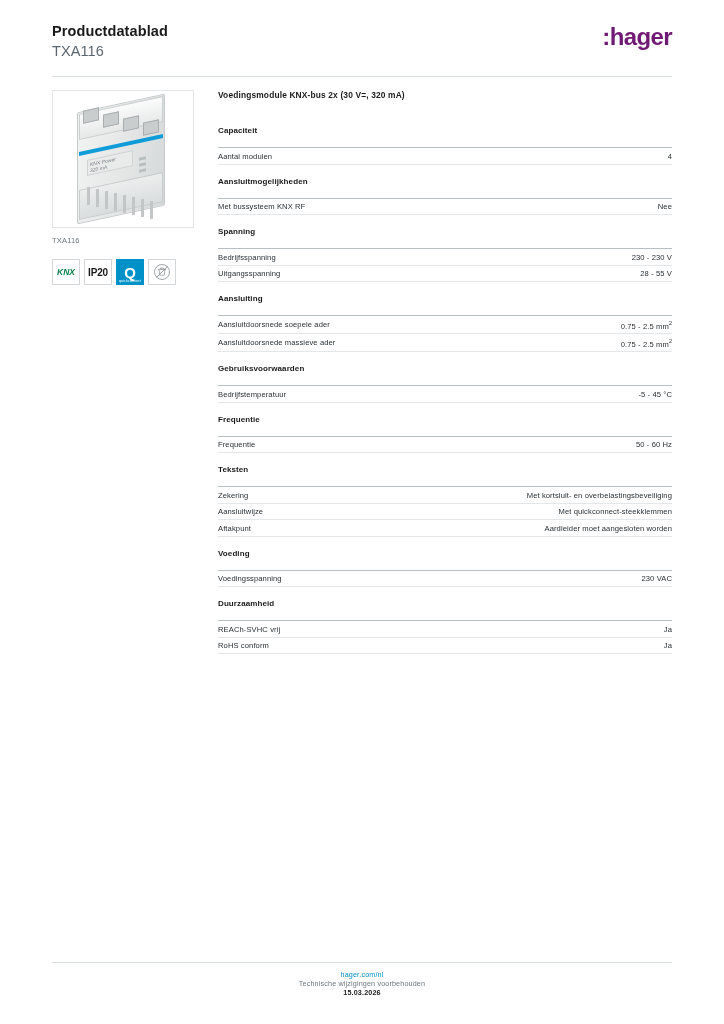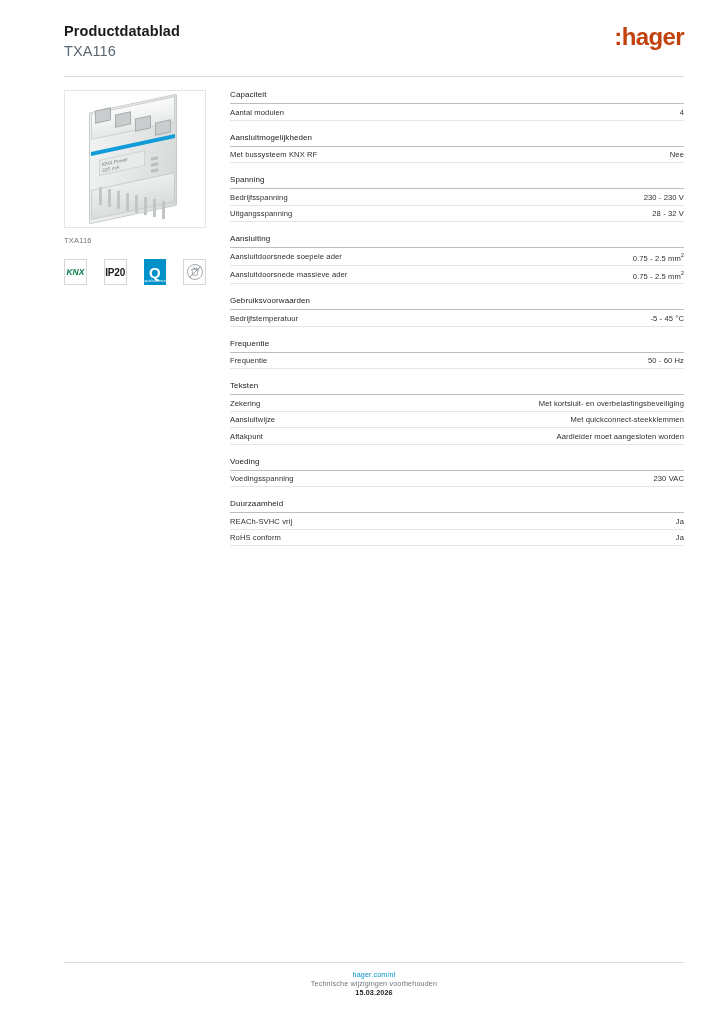--- a/index.html
+++ b/index.html
@@ -11,21 +11,21 @@
   body {
     width: 724px;
     height: 1024px;
     font-family: "Liberation Sans", sans-serif;
     color: #1a1a1a;
     position: relative;
     overflow: hidden;
   }
   .page {
     position: absolute;
-    left: 12px; top: 0;
+    left: 0; top: 0;
     width: 576px;
     height: 1024px;
   }
 
   
   .header {
     position: absolute;
     left: 52px;
     top: 22px;
     width: 620px;
@@ -45,21 +45,21 @@
   .doc-subtitle {
     font-size: 14.5px;
     font-weight: normal;
     color: #5b6670;
     line-height: 1.35;
     letter-spacing: 0.1px;
   }
   .logo {
     font-size: 24px;
     font-weight: bold;
-    color: #c2410c;
+    color: #701a75;
     letter-spacing: -0.6px;
     line-height: 1;
     margin-top: 3px;
   }
 
   .header-rule {
     position: absolute;
     left: 52px;
     top: 76px;
     width: 620px;
@@ -158,21 +158,21 @@
     position: absolute;
     width: 3px; height: 18px;
     background: #c2c6c7;
     transform: skewY(-12deg);
   }
 
   
   .badges {
     margin-top: 14px;
     display: flex;
-    gap: 17px;
+    gap: 4px;
     align-items: flex-start;
   }
   .badge {
     width: 28px;
     height: 26px;
     border: 1px solid #d4d8da;
     display: flex;
     align-items: center;
     justify-content: center;
     background: #fff;
@@ -229,23 +229,23 @@
   .tech-heading {
     font-size: 8.2px;
     font-weight: bold;
     color: #1a1a1a;
     letter-spacing: 0.15px;
     margin-bottom: 16px;
   }
   .group { margin-bottom: 12px; }
   .group-title {
     font-size: 8px;
-    font-weight: normal;
-    color: #1a1a1a;
-    padding-bottom: 4px;
+    font-weight: bold;
+    color: #1a1a1a;
+    padding-bottom: 12px;
     border-bottom: 1px solid #b9c0c4;
     letter-spacing: 0.1px;
   }
   .row {
     display: flex;
     justify-content: space-between;
     align-items: center;
     border-bottom: 1px solid #e3e7e9;
     padding: 3.5px 0 3px 0;
     font-size: 7.6px;
@@ -342,20 +342,21 @@
           <circle cx="9" cy="9" r="7.5" fill="none" stroke="#8a9096" stroke-width="0.8"></circle>
           <path d="M5.5 6.2 h7 v0.9 h-0.7 l-0.5 5.1 h-4.6 l-0.5 -5.1 h-0.7 z" fill="none" stroke="#8a9096" stroke-width="0.7"></path>
           <path d="M7.4 5.1 h3.2 v1.1 h-3.2 z" fill="none" stroke="#8a9096" stroke-width="0.7"></path>
           <line x1="3.2" y1="14.6" x2="14.8" y2="3.4" stroke="#8a9096" stroke-width="0.9"></line>
         </svg>
       </div>
     </div>
   </div>
 
   <div class="right-col">
+    <div class="prod-heading">Voedingsmodule KNX-bus 2x (30 V=, 320 mA)</div>
     <div id="groups-container">
         <div class="group">
           <div class="group-title">Capaciteit</div>
           <div class="row">
             <span class="k">Aantal modulen</span>
             <span class="v">4</span>
           </div>
         </div>
         <div class="group">
           <div class="group-title">Aansluitmogelijkheden</div>
@@ -365,21 +366,21 @@
           </div>
         </div>
         <div class="group">
           <div class="group-title">Spanning</div>
           <div class="row">
             <span class="k">Bedrijfsspanning</span>
             <span class="v">230 - 230 V</span>
           </div>
           <div class="row">
             <span class="k">Uitgangsspanning</span>
-            <span class="v">28 - 32 V</span>
+            <span class="v">28 - 55 V</span>
           </div>
         </div>
         <div class="group">
           <div class="group-title">Aansluiting</div>
           <div class="row">
             <span class="k">Aansluitdoorsnede soepele ader</span>
             <span class="v"><span>0.75 - 2.5 mm</span><sup>2</sup></span>
           </div>
           <div class="row">
             <span class="k">Aansluitdoorsnede massieve ader</span>

